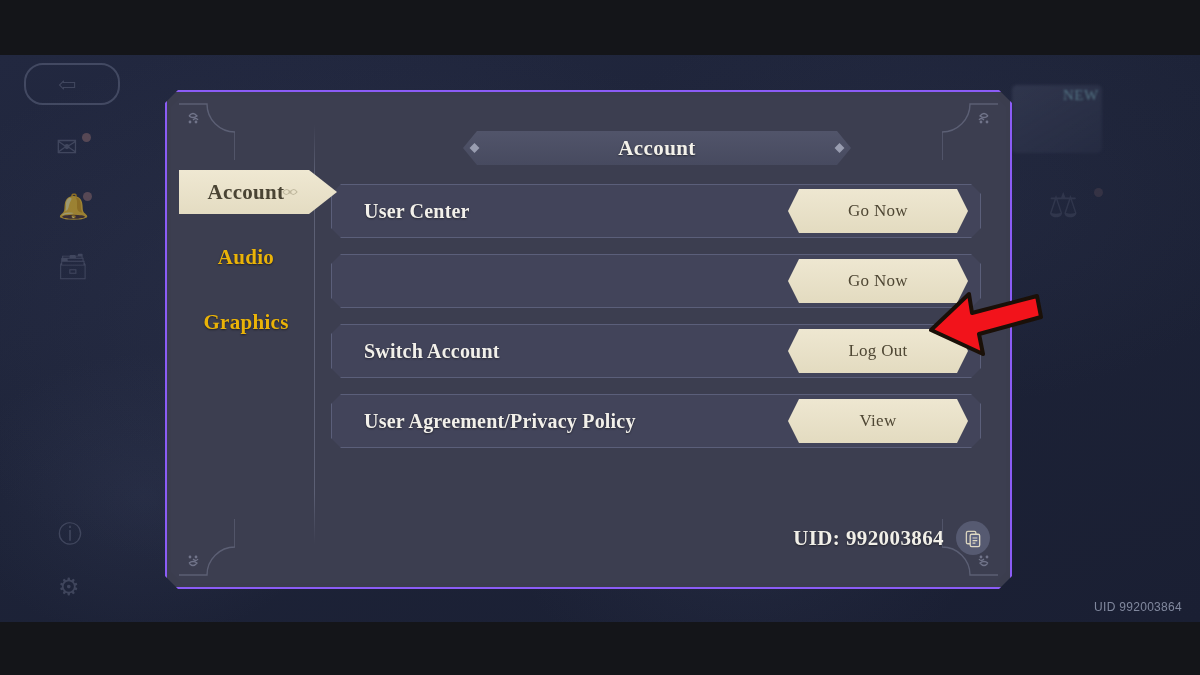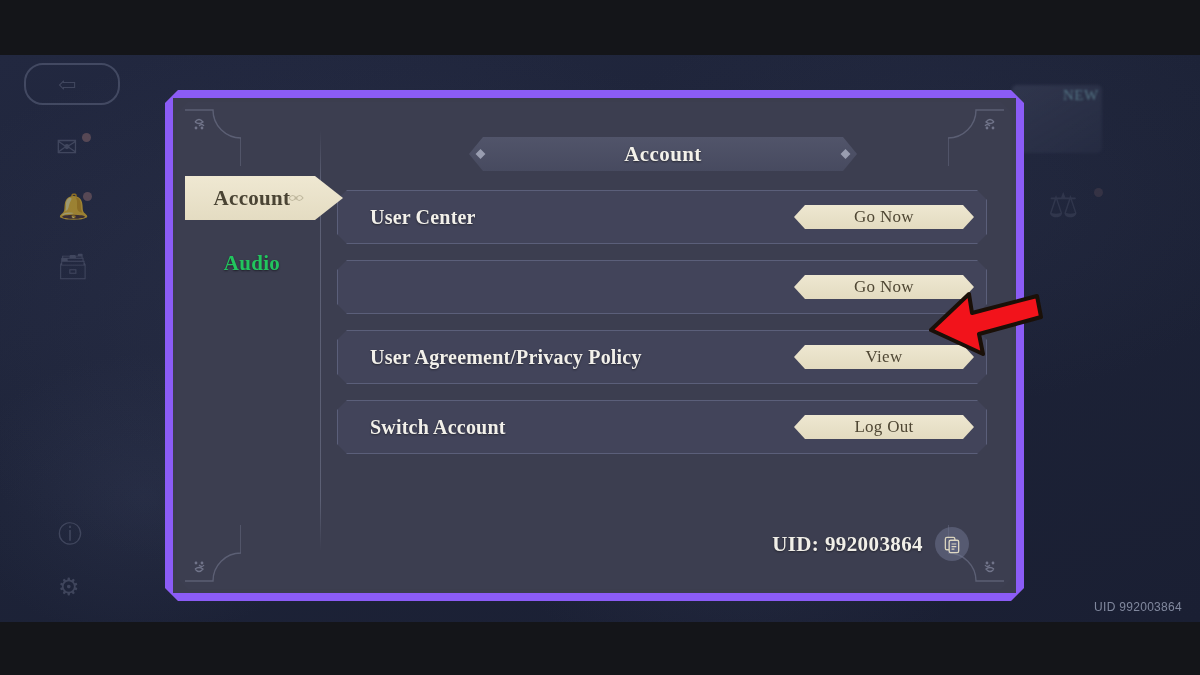--- a/index.html
+++ b/index.html
@@ -89,21 +89,21 @@
     font-family: "Liberation Sans", sans-serif;
     z-index: 10;
   }
 
   
   #panel {
     position: absolute; left: 165px; top: 90px;
     width: 843px; height: 495px;
     z-index: 20;
     background: #3b3d4e;
-    border: 8px solid #8b5cf6;
+    border: 2px solid #8b5cf6;
     box-shadow: 0 0 0 1px rgba(20,22,32,0.6), 0 8px 26px rgba(0,0,0,0.42);
     
     clip-path: polygon(
       13px 0, calc(100% - 13px) 0, 100% 13px,
       100% calc(100% - 13px), calc(100% - 13px) 100%,
       13px 100%, 0 calc(100% - 13px), 0 13px);
   }
   #panel-inner {
     position: absolute; inset: 4px;
     background: #3c3e50;
@@ -169,21 +169,21 @@
   }
   .side-item {
     position: relative;
     height: 44px;
     margin-bottom: 21px;
     display: flex; align-items: center; justify-content: center;
   }
   .side-item .label {
     font-size: 21px;
     font-weight: bold;
-    color: #22c55e;
+    color: #eab308;
     letter-spacing: 0.3px;
     text-shadow: 0 1px 2px rgba(0,0,0,0.5);
     position: relative; z-index: 2;
   }
   .side-item.active .pill {
     position: absolute;
     left: 8px; top: 0;
     width: 158px; height: 44px;
     background: linear-gradient(180deg, #efe8d2 0%, #e4dcc2 100%);
     clip-path: polygon(0 0, calc(100% - 28px) 0, 100% 50%, calc(100% - 28px) 100%, 0 100%);
@@ -225,36 +225,36 @@
     font-size: 20px;
     color: #f2f0ea;
     font-weight: bold;
     letter-spacing: 0.2px;
     text-shadow: 0 1px 2px rgba(0,0,0,0.45);
   }
   .row-action {
     position: absolute;
     right: 12px; top: 50%;
     transform: translateY(-50%);
-    width: 180px; height: 24px;
+    width: 180px; height: 44px;
     background: linear-gradient(180deg, #eee7d1 0%, #e3dbc0 100%);
     clip-path: polygon(11px 0, calc(100% - 11px) 0, 100% 50%, calc(100% - 11px) 100%, 11px 100%, 0 50%);
     display: flex; align-items: center; justify-content: center;
     cursor: pointer;
   }
   .row-action span {
     font-size: 17px;
     color: #4f4734;
     letter-spacing: 0.3px;
   }
 
   
   #uid-bar {
     position: absolute;
-    right: 43px; top: 425px;
+    right: 16px; top: 425px;
     display: flex; align-items: center; gap: 12px;
     z-index: 5;
   }
   #uid-text {
     font-size: 21px;
     font-weight: bold;
     color: #f1efe8;
     letter-spacing: 0.4px;
     text-shadow: 0 1px 2px rgba(0,0,0,0.45);
   }
@@ -354,44 +354,47 @@
             <div class="pill"></div>
             <span class="label">Account</span>
             <span class="pill-orn"><svg viewBox="0 0 18 14" width="18" height="14">
                 <path d="M2 7 q4 -5 7 0 q-4 5 -7 0 M9 7 q4 -5 7 0 q-4 5 -7 0" fill="none" stroke="#8c8468" stroke-width="1.2"></path>
                 <circle cx="9" cy="7" r="1.5" fill="#8c8468"></circle>
               </svg></span>
           </div>
           <div class="side-item">
             <span class="label">Audio</span>
           </div>
+          <div class="side-item">
+            <span class="label">Graphics</span>
+          </div>
         </div>
 
       <div id="rows">
           <div class="row">
             <div class="row-label">User Center</div>
             <div class="row-action">
               <span>Go Now</span>
             </div>
           </div>
           <div class="row">
             <div class="row-action">
               <span>Go Now</span>
             </div>
           </div>
           <div class="row">
+            <div class="row-label">Switch Account</div>
+            <div class="row-action">
+              <span>Log Out</span>
+            </div>
+          </div>
+          <div class="row">
             <div class="row-label">User Agreement/Privacy Policy</div>
             <div class="row-action">
               <span>View</span>
-            </div>
-          </div>
-          <div class="row">
-            <div class="row-label">Switch Account</div>
-            <div class="row-action">
-              <span>Log Out</span>
             </div>
           </div>
         </div>
 
       <div id="uid-bar">
         <div id="uid-text">UID: 992003864</div>
         <div id="copy-btn">
           <span>
             <svg viewBox="0 0 20 20" width="19" height="19">
               <rect x="2.5" y="2.5" width="10" height="13" rx="1.6" fill="none" stroke="#d9d3bd" stroke-width="1.4"></rect>

